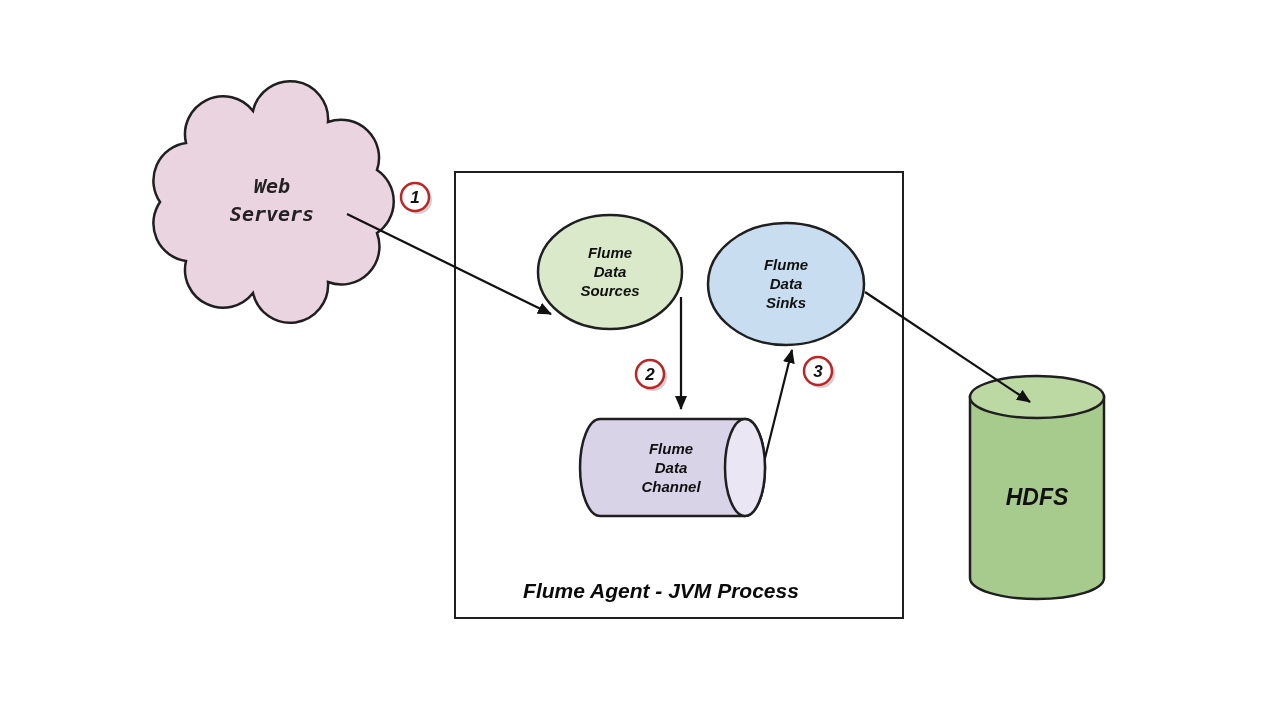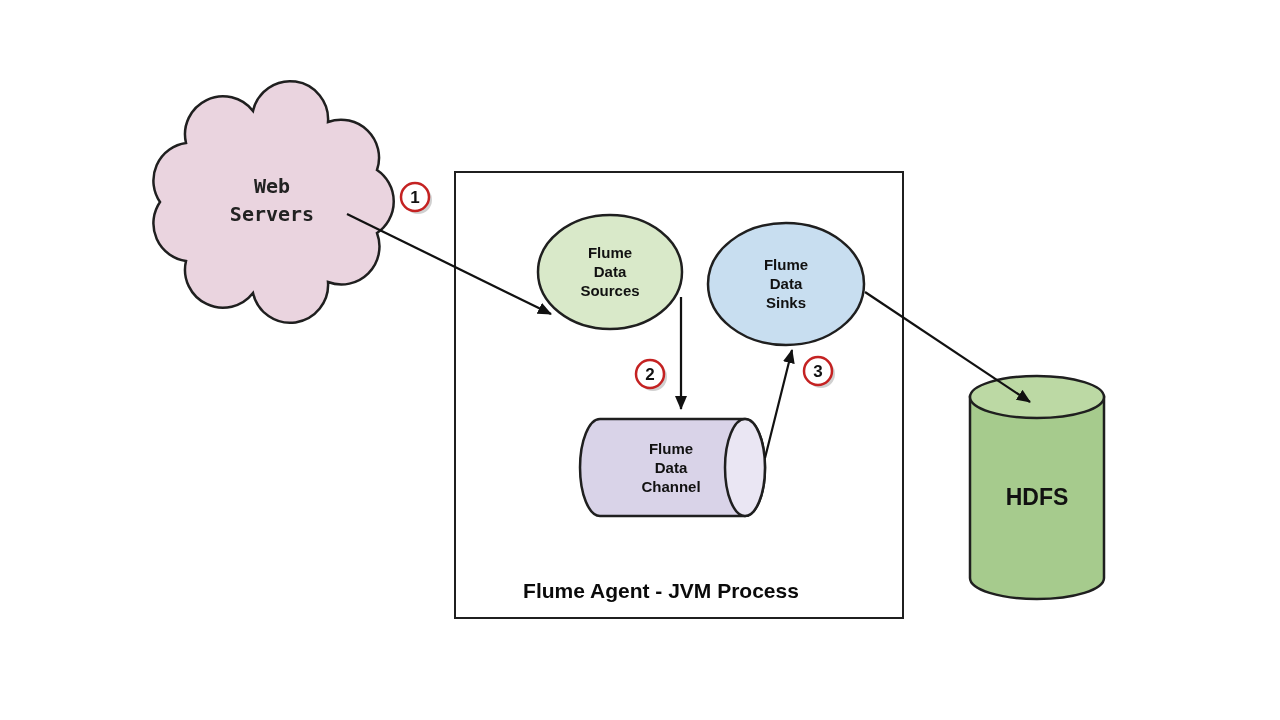--- a/index.html
+++ b/index.html
@@ -6,20 +6,21 @@
     margin: 0;
     padding: 0;
     background: #ffffff;
   }
   .stage {
     position: relative;
     width: 1280px;
     height: 720px;
     background: #ffffff;
     overflow: hidden;
+    font-style: italic;
   }
   svg { display: block; }
   .node-lbl {
     font-family: "Liberation Sans", sans-serif;
     font-weight: bold;
     font-size: 15px;
     fill: #111111;
     text-anchor: middle;
   }
   .cloud-lbl {

